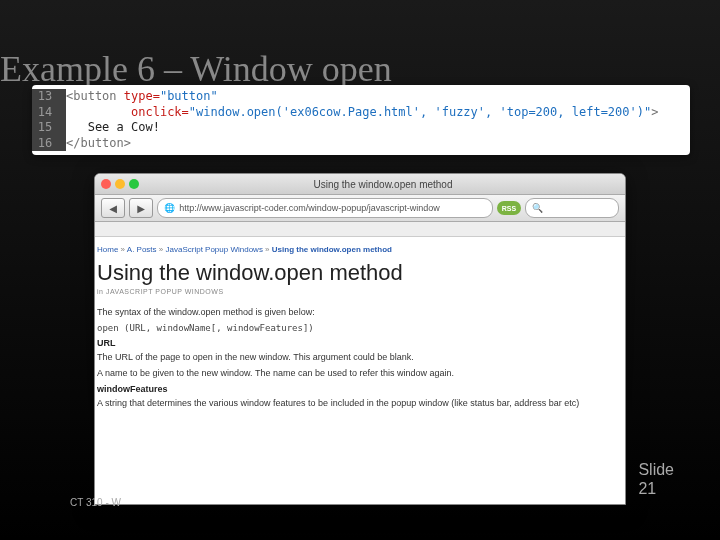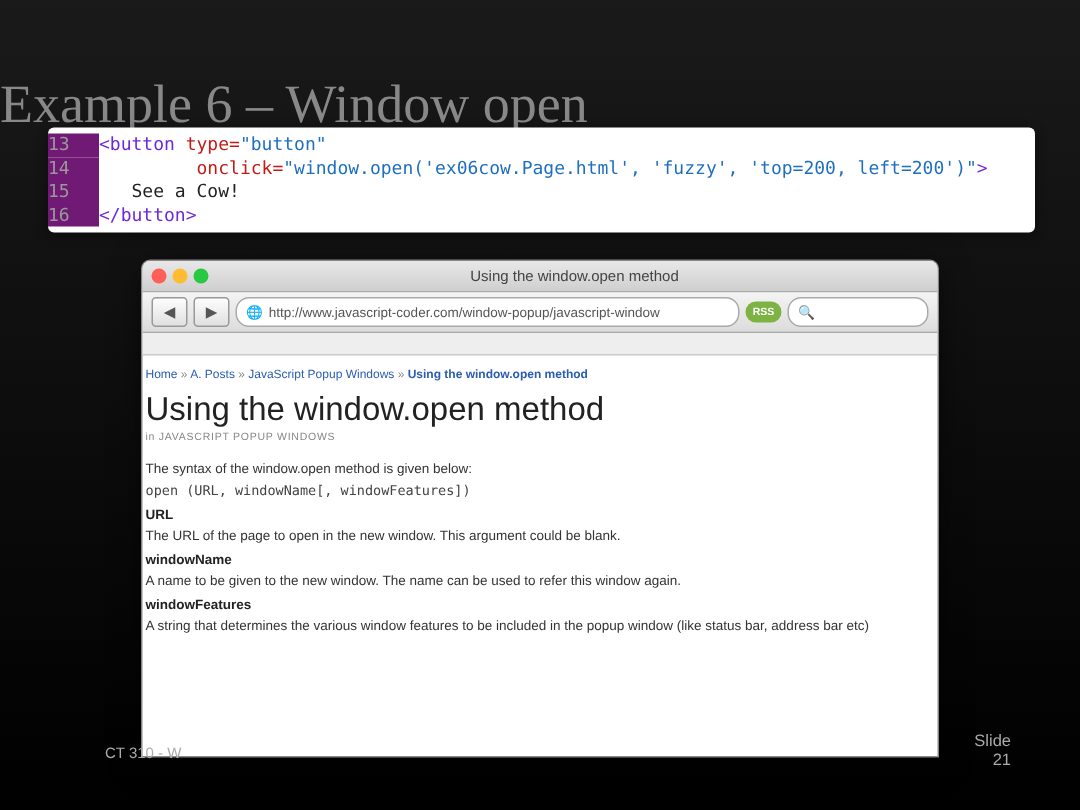--- a/index.html
+++ b/index.html
@@ -1,22 +1,22 @@
 <!DOCTYPE html>
 <html><head>
 <meta charset="utf-8">
 <style>
   html,body{margin:0;padding:0;width:720px;height:540px;background:#000;font-family:Arial,Helvetica,sans-serif;overflow:hidden}
   .slide{position:relative;width:720px;height:540px;background:linear-gradient(to bottom,#1a1a1a 0%,#000 100%)}
   .title{position:absolute;top:48px;left:0;right:0;color:#888;font-size:36px;font-weight:400;font-family:Georgia,serif}
   .code-block{position:absolute;top:85px;left:32px;right:30px;background:#fff;border-radius:4px;padding:4px 0;font-family:Consolas,Menlo,monospace;font-size:12px;line-height:1.3;box-shadow:0 2px 8px rgba(0,0,0,.4)}
   .code-line{display:flex}
-  .ln{width:26px;text-align:left;color:#999;padding-right:8px;flex:none;background:#701a75}
+  .ln{width:26px;text-align:center;color:#999;padding-right:8px;flex:none;background:#404040}
   .cc{flex:1;white-space:pre}
-  .tag{color:#6d28d9}
+  .tag{color:#737373}
   .attr{color:#c41a16}
   .str{color:#1e6fbf}
   .txt{color:#222}
   .browser{position:absolute;top:173px;left:94px;width:530px;height:330px;background:#fff;border:1px solid #888;border-radius:6px 6px 0 0;box-shadow:0 4px 20px rgba(0,0,0,.5);overflow:hidden}
   .titlebar{height:20px;background:linear-gradient(#e8e8e8,#cfcfcf);border-bottom:1px solid #aaa;display:flex;align-items:center;padding:0 6px;font-size:10px;color:#444}
   .dots{display:flex;gap:4px;margin-right:8px}
   .dot{width:10px;height:10px;border-radius:50%}
   .toolbar{height:26px;background:linear-gradient(#f4f4f4,#dcdcdc);border-bottom:1px solid #aaa;display:flex;align-items:center;padding:0 6px;gap:4px;font-size:10px}
   .nav-btn{width:22px;height:18px;background:linear-gradient(#fdfdfd,#e0e0e0);border:1px solid #999;border-radius:3px;display:flex;align-items:center;justify-content:center;color:#555;font-size:10px}
   .url-bar{flex:1;height:18px;background:#fff;border:1px solid #aaa;border-radius:9px;display:flex;align-items:center;padding:0 6px;font-size:9px;color:#555;gap:4px;overflow:hidden}
@@ -25,21 +25,21 @@
   .bookbar{height:14px;background:#eee;border-bottom:1px solid #ccc}
   .page{padding:8px 2px;font-size:9px;color:#333}
   .crumbs{font-size:8px;color:#2a5db0}
   .crumbs .sep{color:#888}
   .page h1{font-family:"Trebuchet MS",sans-serif;font-size:22px;font-weight:400;margin:6px 0 2px;color:#222}
   .cat{font-size:7px;color:#888;letter-spacing:.5px;margin-bottom:12px}
   .page p{margin:4px 0;line-height:1.3}
   .mono{font-family:Consolas,Menlo,monospace;font-size:9px;color:#444}
   .page h3{font-size:9px;font-weight:bold;margin:4px 0 2px;color:#222}
   .footer-left{position:absolute;bottom:32px;left:70px;color:#aaa;font-size:10px}
-  .footer-right{position:absolute;bottom:26px;right:46px;color:#aaa;font-size:11px;text-align:right;line-height:1.2}
+  .footer-right{position:absolute;bottom:42px;right:46px;color:#aaa;font-size:16px;text-align:left;line-height:1.2}
 </style>
 </head>
 <body>
 
 <div class="slide">
 
   <div class="title">Example 6 – Window open</div>
 
   <div class="code-block">
     <div class="code-line">
@@ -89,21 +89,20 @@
       </div>
       <h1>Using the window.open method</h1>
       <div class="cat">in JAVASCRIPT POPUP WINDOWS</div>
 
       <p>The syntax of the window.open method is given below:</p>
       <p class="mono">open (URL, windowName[, windowFeatures])</p>
 
       <h3>URL</h3>
       <p>The URL of the page to open in the new window. This argument could be blank.</p>
 
-      <h3>windowName</h3>
       <p>A name to be given to the new window. The name can be used to refer this window again.</p>
 
       <h3>windowFeatures</h3>
       <p>A string that determines the various window features to be included in the popup window (like status bar, address bar etc)</p>
     </div>
   </div>
 
   <div class="footer-left">CT 310 - W</div>
   <div class="footer-right">
     <span>Slide</span><br>

